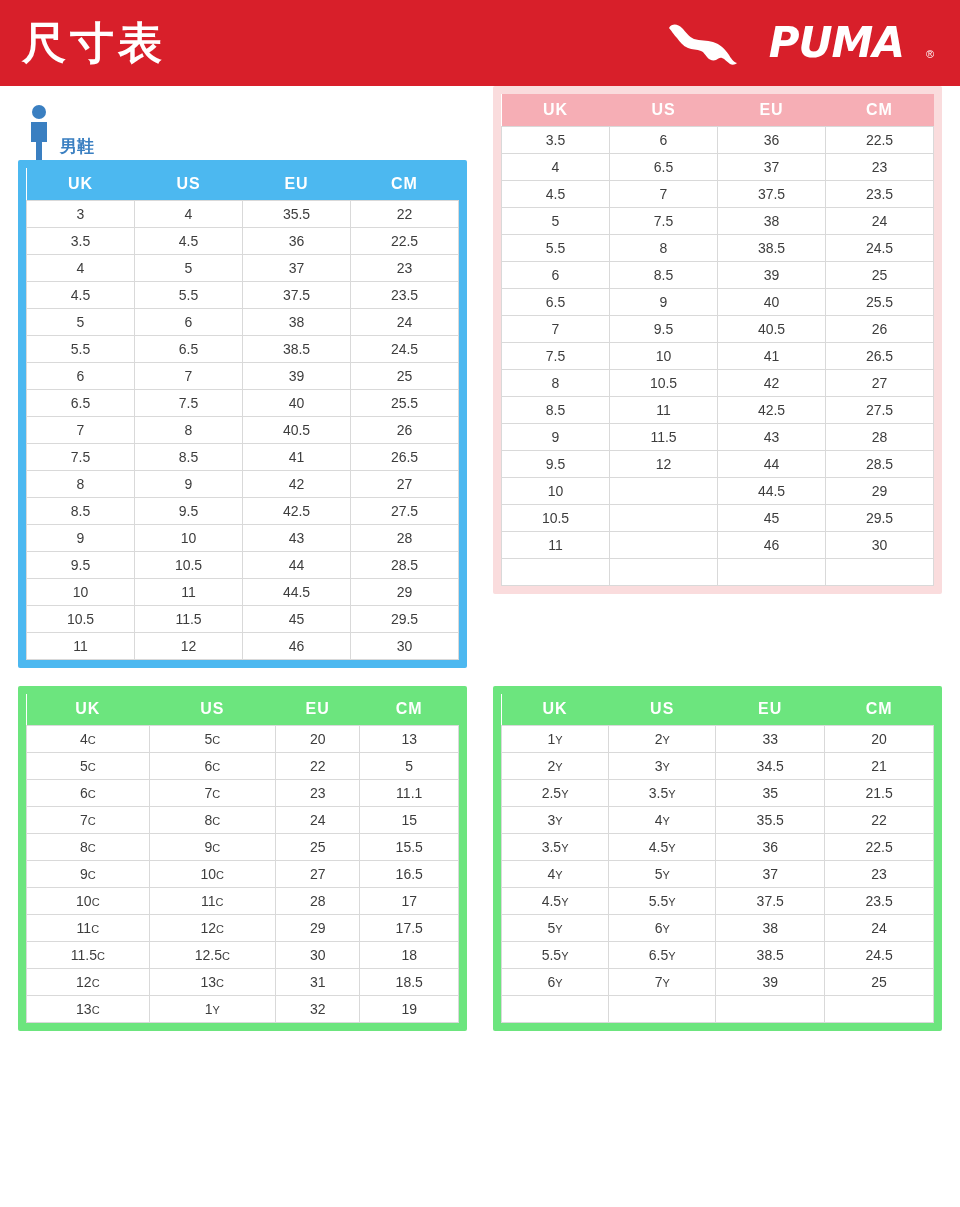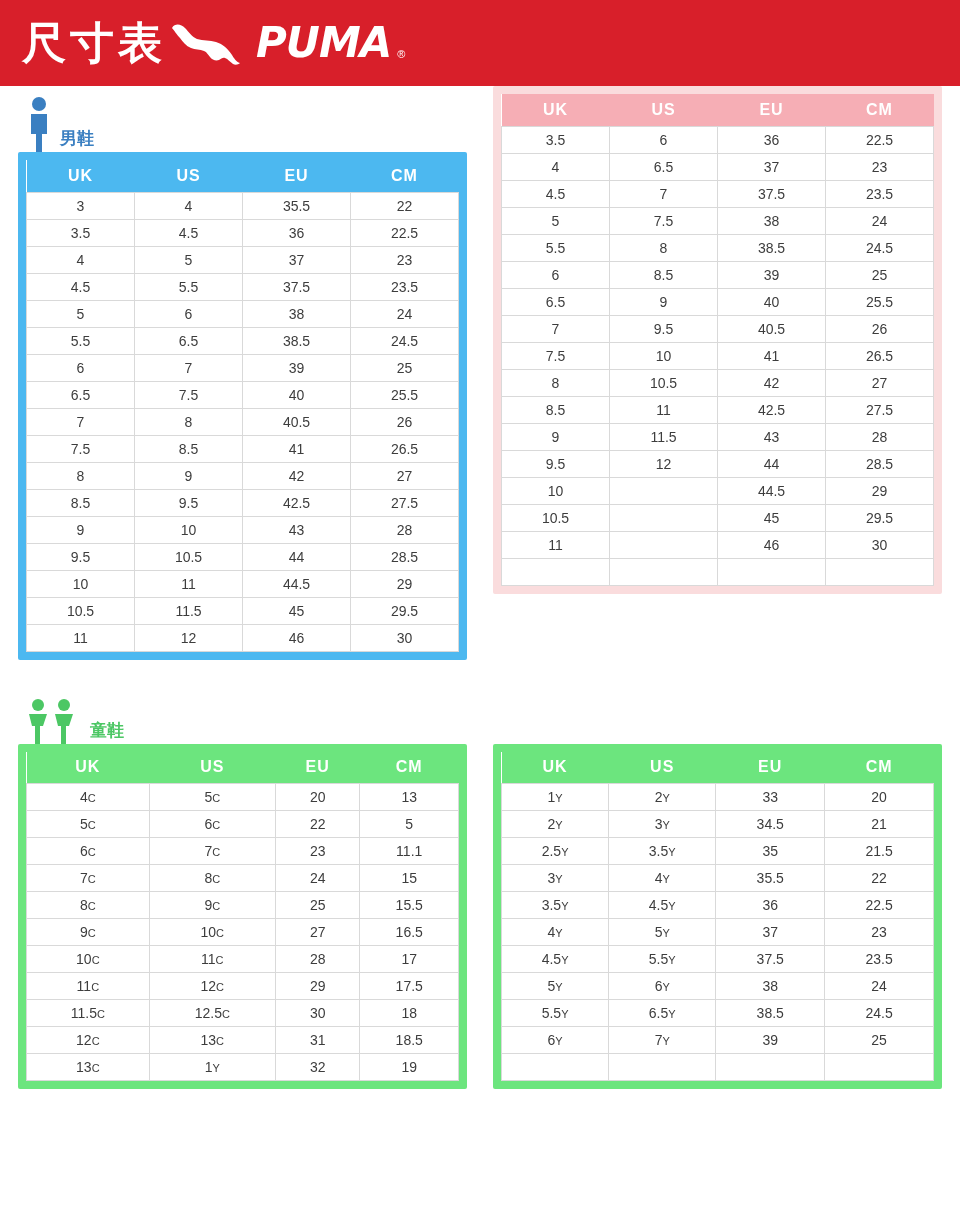--- a/index.html
+++ b/index.html
@@ -11,34 +11,34 @@
     color: #333;
     overflow: hidden;
   }
 
   
   .header {
     background: #d81f2a;
     height: 86px;
     display: flex;
     align-items: center;
-    justify-content: flex-start;
+    justify-content: space-between;
     padding: 0 26px 0 22px;
   }
   .header-title {
     color: #ffffff;
     font-size: 44px;
     font-weight: bold;
     letter-spacing: 4px;
     line-height: 1;
   }
   .puma-logo {
     display: flex;
     align-items: center;
-    gap: 6px;
+    gap: 22px;
   }
   .puma-wordmark {
     color: #ffffff;
     font-size: 42px;
     font-weight: bold;
     font-style: italic;
     letter-spacing: -1px;
     font-family: "DejaVu Sans", sans-serif;
     line-height: 1;
   }
@@ -54,21 +54,21 @@
   .row {
     display: flex;
     gap: 26px;
   }
   .col { width: 456px; }
 
   
   .section-head {
     display: flex;
     align-items: flex-end;
-    height: 66px;
+    height: 74px;
     padding-left: 6px;
     gap: 6px;
   }
   .section-label {
     font-size: 17px;
     font-weight: bold;
     padding-bottom: 2px;
   }
   .men .section-label { color: #3a7fc1; }
   .women .section-label { color: #f1899a; }
@@ -374,29 +374,20 @@
               </tr>
             </tbody>
         </table>
       </div>
     </div>
   </div>
 
   <div class="spacer-sm"></div>
 
   <div class="kids">
-    <div class="section-head">
-      <svg class="icon-person" width="60" height="46" viewBox="0 0 60 46">
-        <circle cx="14" cy="7" r="6" fill="#4cc764"></circle>
-        <path fill="#4cc764" d="M5 16h18l-4 12h-3v18h-5V28h-3z"></path>
-        <circle cx="40" cy="7" r="6" fill="#4cc764"></circle>
-        <path fill="#4cc764" d="M31 16h18l-4 12h-3v18h-5V28h-3z"></path>
-      </svg>
-      <div class="section-label">童鞋</div>
-    </div>
 
     <div class="row">
       <div class="col">
         <div class="frame green">
           <table>
             <thead>
               <tr>
                 <th>UK</th>
                 <th>US</th>
                 <th>EU</th>

